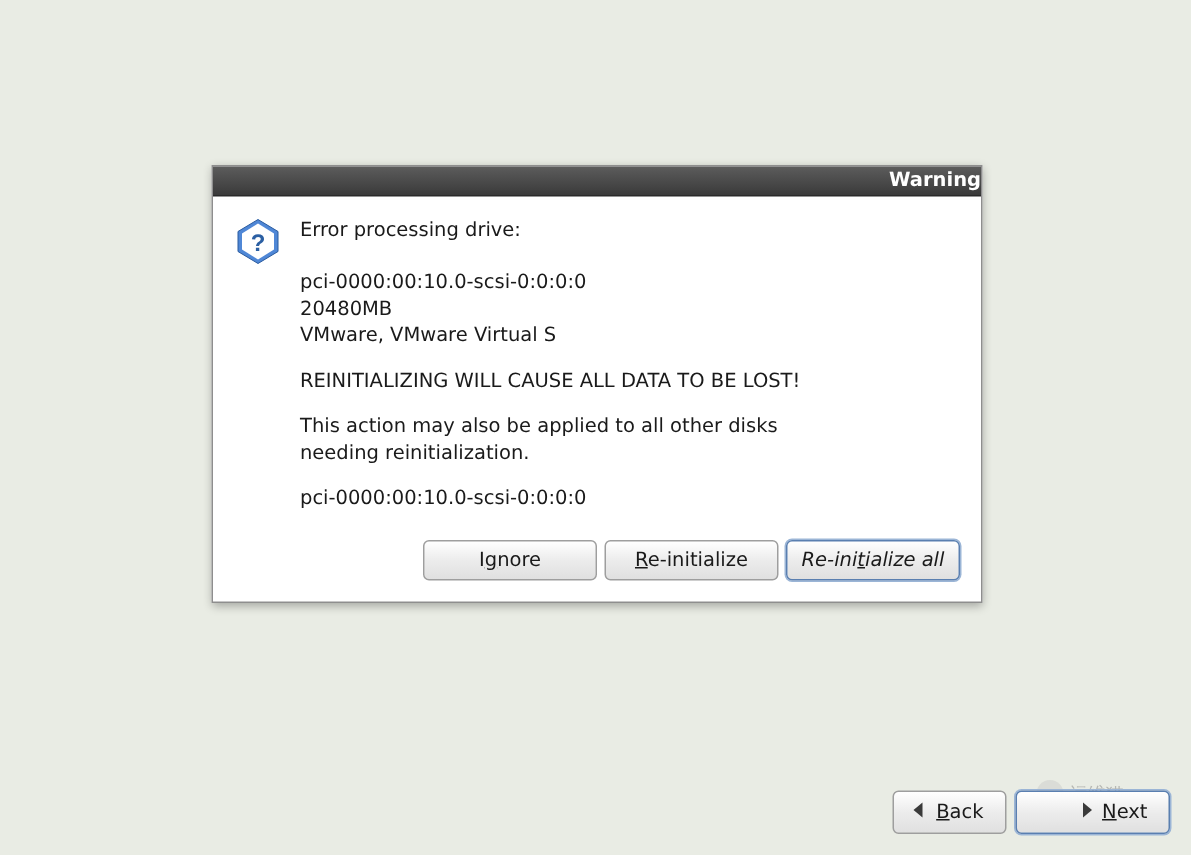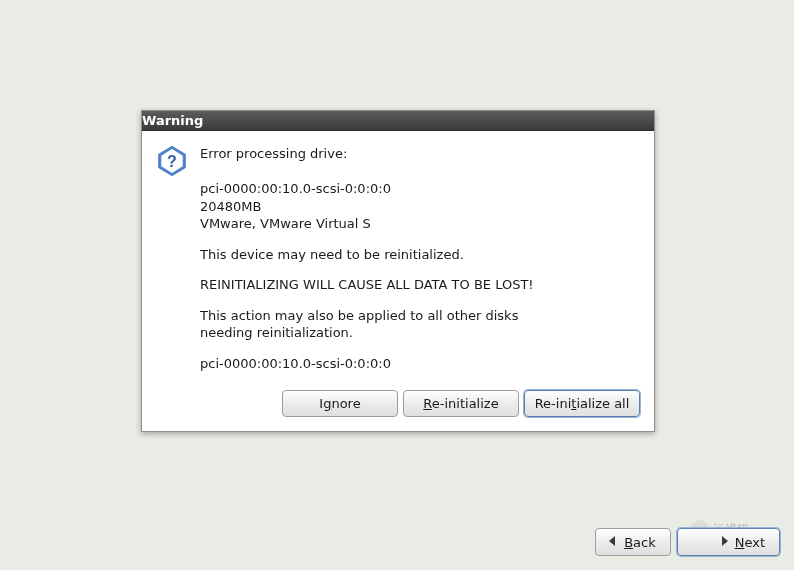--- a/index.html
+++ b/index.html
@@ -22,21 +22,21 @@
       top: 110px;
       width: 514px;
       background: #ffffff;
       border: 1px solid #8e8e8e;
       box-shadow: 0 2px 6px rgba(0,0,0,0.3);
     }
     .titlebar {
       background: linear-gradient(to bottom, #5c5c5c 0%, #3a3a3a 100%);
       color: #ffffff;
       font-weight: bold;
-      text-align: left;
+      text-align: right;
       padding: 2px 0;
       font-size: 13px;
       border-bottom: 1px solid #2a2a2a;
     }
     .dialog-body {
       display: flex;
       padding: 14px 16px 10px 14px;
     }
     .icon-col {
       width: 44px;
@@ -71,20 +71,21 @@
       font-size: 13px;
       color: #1a1a1a;
       cursor: pointer;
       text-align: center;
       min-width: 116px;
       font-family: inherit;
     }
     .btn.default {
       border: 1px solid #5a7fb0;
       box-shadow: 0 0 0 1px #9bb5d6;
+      font-style: italic;
     }
     .nav-btn {
       background: linear-gradient(to bottom, #ffffff 0%, #ececec 50%, #e0e0e0 100%);
       border: 1px solid #9e9e9e;
       border-radius: 4px;
       padding: 5px 14px 5px 10px;
       font-size: 13px;
       color: #1a1a1a;
       cursor: pointer;
       display: inline-flex;
@@ -146,21 +147,20 @@
         <polygon points="24,6 40,16 40,32 24,42 8,32 8,16" fill="#ffffff"></polygon>
         <text x="24" y="33" text-anchor="middle" font-size="24" font-weight="bold" fill="#2b5fa3" font-family="Arial">?</text>
       </svg>
     </div>
     <div class="msg-col">
       <p class="tight">Error processing drive:</p>
       <p class="tight">&nbsp;</p>
       <p class="tight">pci-0000:00:10.0-scsi-0:0:0:0</p>
       <p class="tight">20480MB</p>
       <p>VMware, VMware Virtual S</p>
-      <p>This device may need to be reinitialized.</p>
       <p>REINITIALIZING WILL CAUSE ALL DATA TO BE LOST!</p>
       <p class="tight">This action may also be applied to all other disks</p>
       <p>needing reinitialization.</p>
       <p class="tight">pci-0000:00:10.0-scsi-0:0:0:0</p>
     </div>
   </div>
   <div class="button-row">
     <button class="btn"><span>I</span><span class="mn">g</span><span>nore</span></button>
     <button class="btn"><span></span><span class="mn">R</span><span>e-initialize</span></button>
     <button class="btn default"><span>Re-ini</span><span class="mn">t</span><span>ialize all</span></button>

